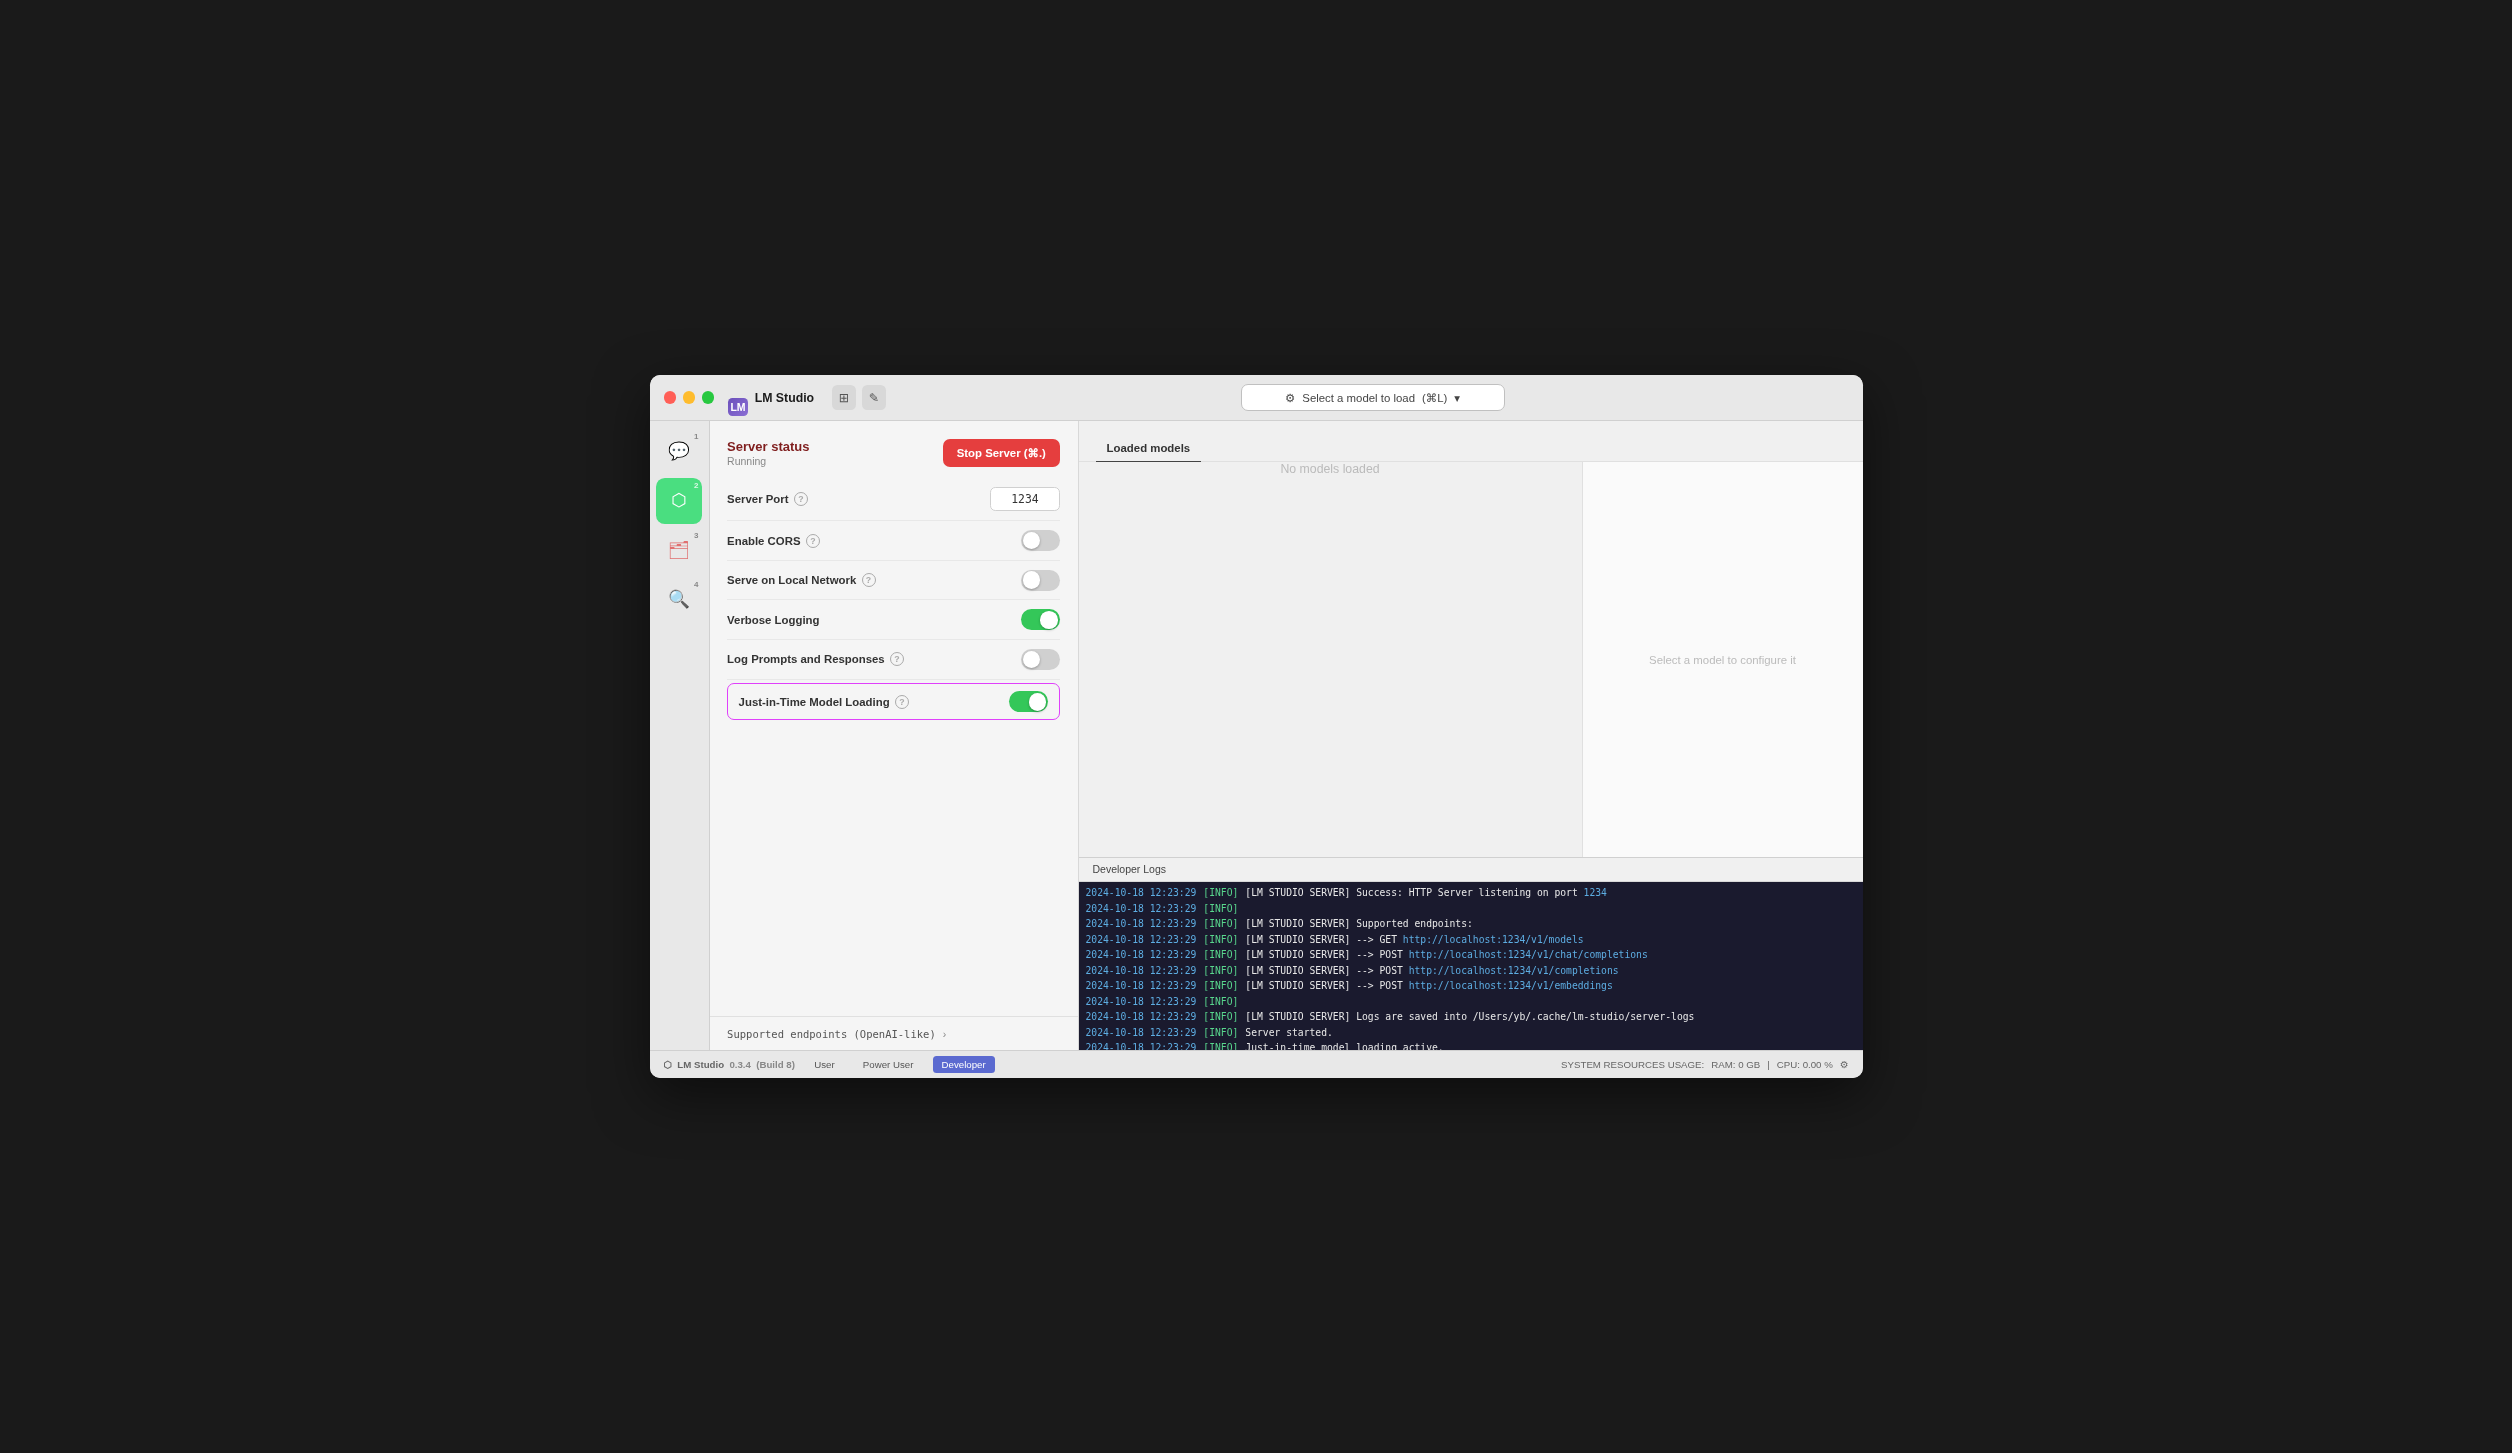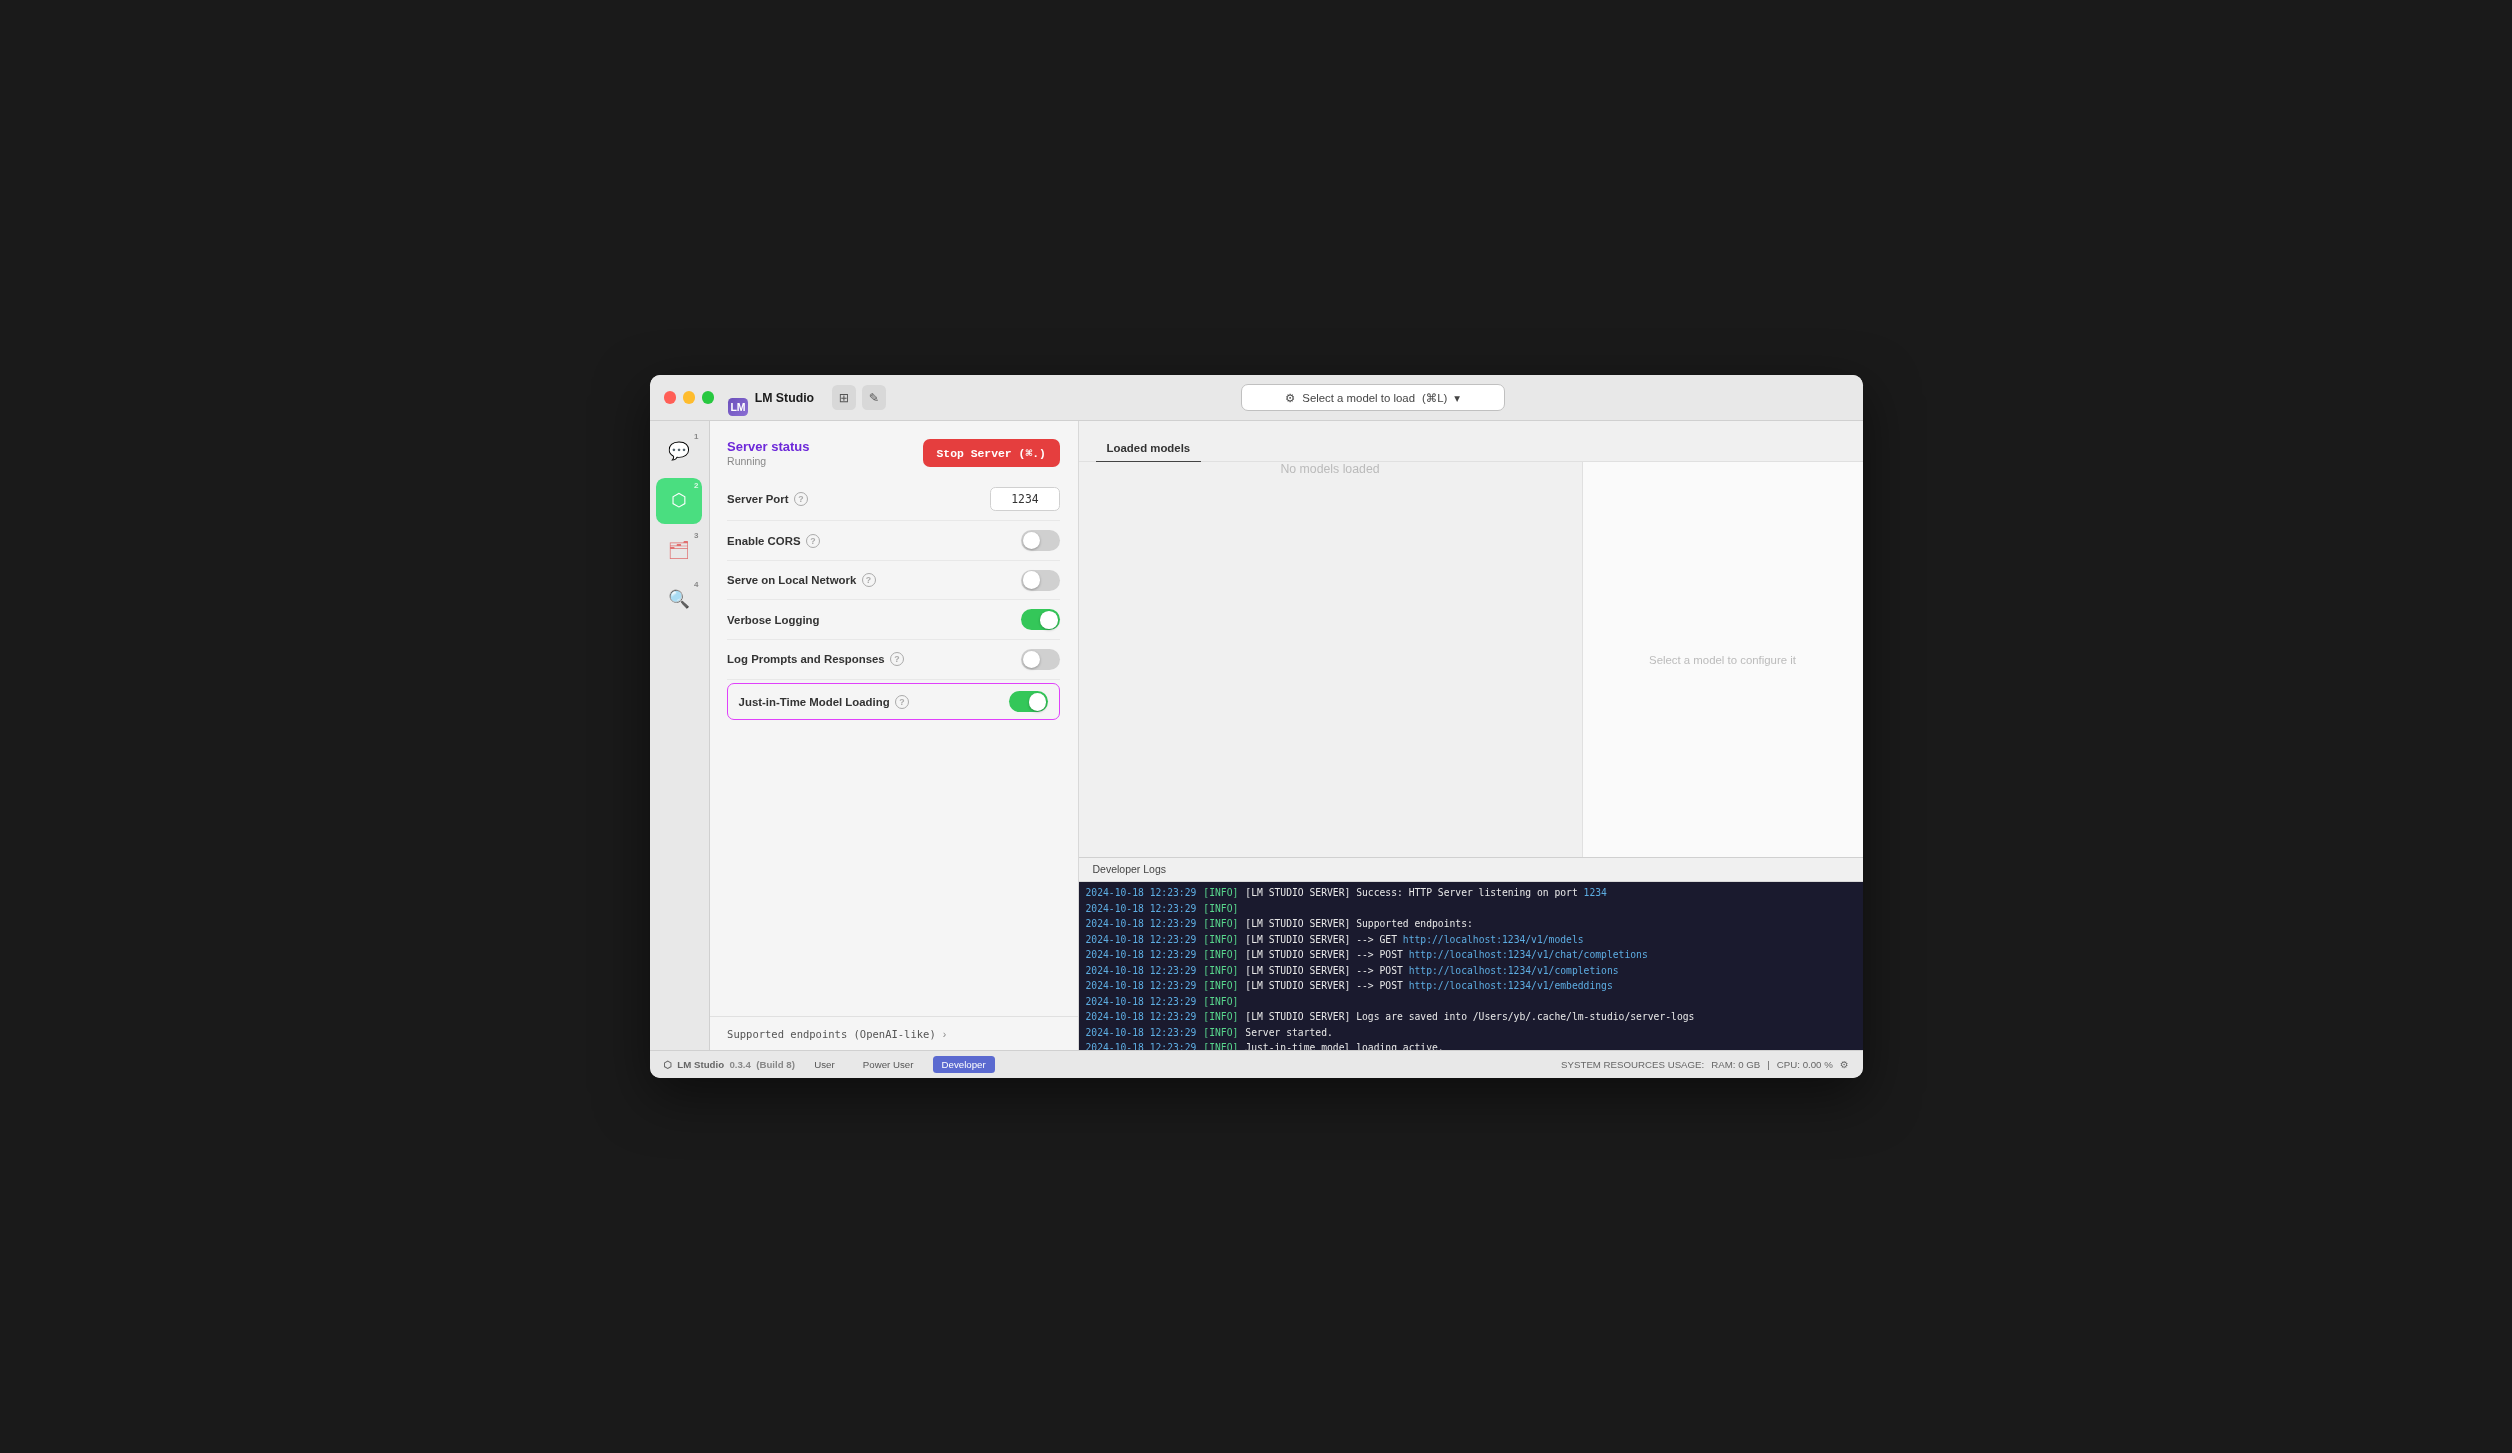--- a/index.html
+++ b/index.html
@@ -168,37 +168,37 @@
     }
     .server-header {
       padding: 17.6px 17.6px 10.5px 17.6px;
       display: flex;
       align-items: flex-start;
       justify-content: space-between;
     }
     .server-status-title {
       font-size: 13px;
       font-weight: 600;
-      color: #6d28d9;
+      color: #7f1d1d;
     }
     .server-status-sub {
       font-size: 10.5px;
       color: #888;
       margin-top: 1.8px;
     }
     .stop-server-btn {
       background: #e53e3e;
       color: white;
       border: none;
       border-radius: 7px;
       padding: 7px 14px;
       font-size: 11.4px;
       font-weight: 600;
       cursor: pointer;
-      font-family: Liberation Mono, monospace;
+      font-family: Liberation Sans, sans-serif;
     }
     .server-settings {
       padding: 0 17.6px;
     }
     .setting-row {
       display: flex;
       align-items: center;
       justify-content: space-between;
       padding: 8.8px 0;
       border-bottom: 0.9px solid #e8e8e8;

